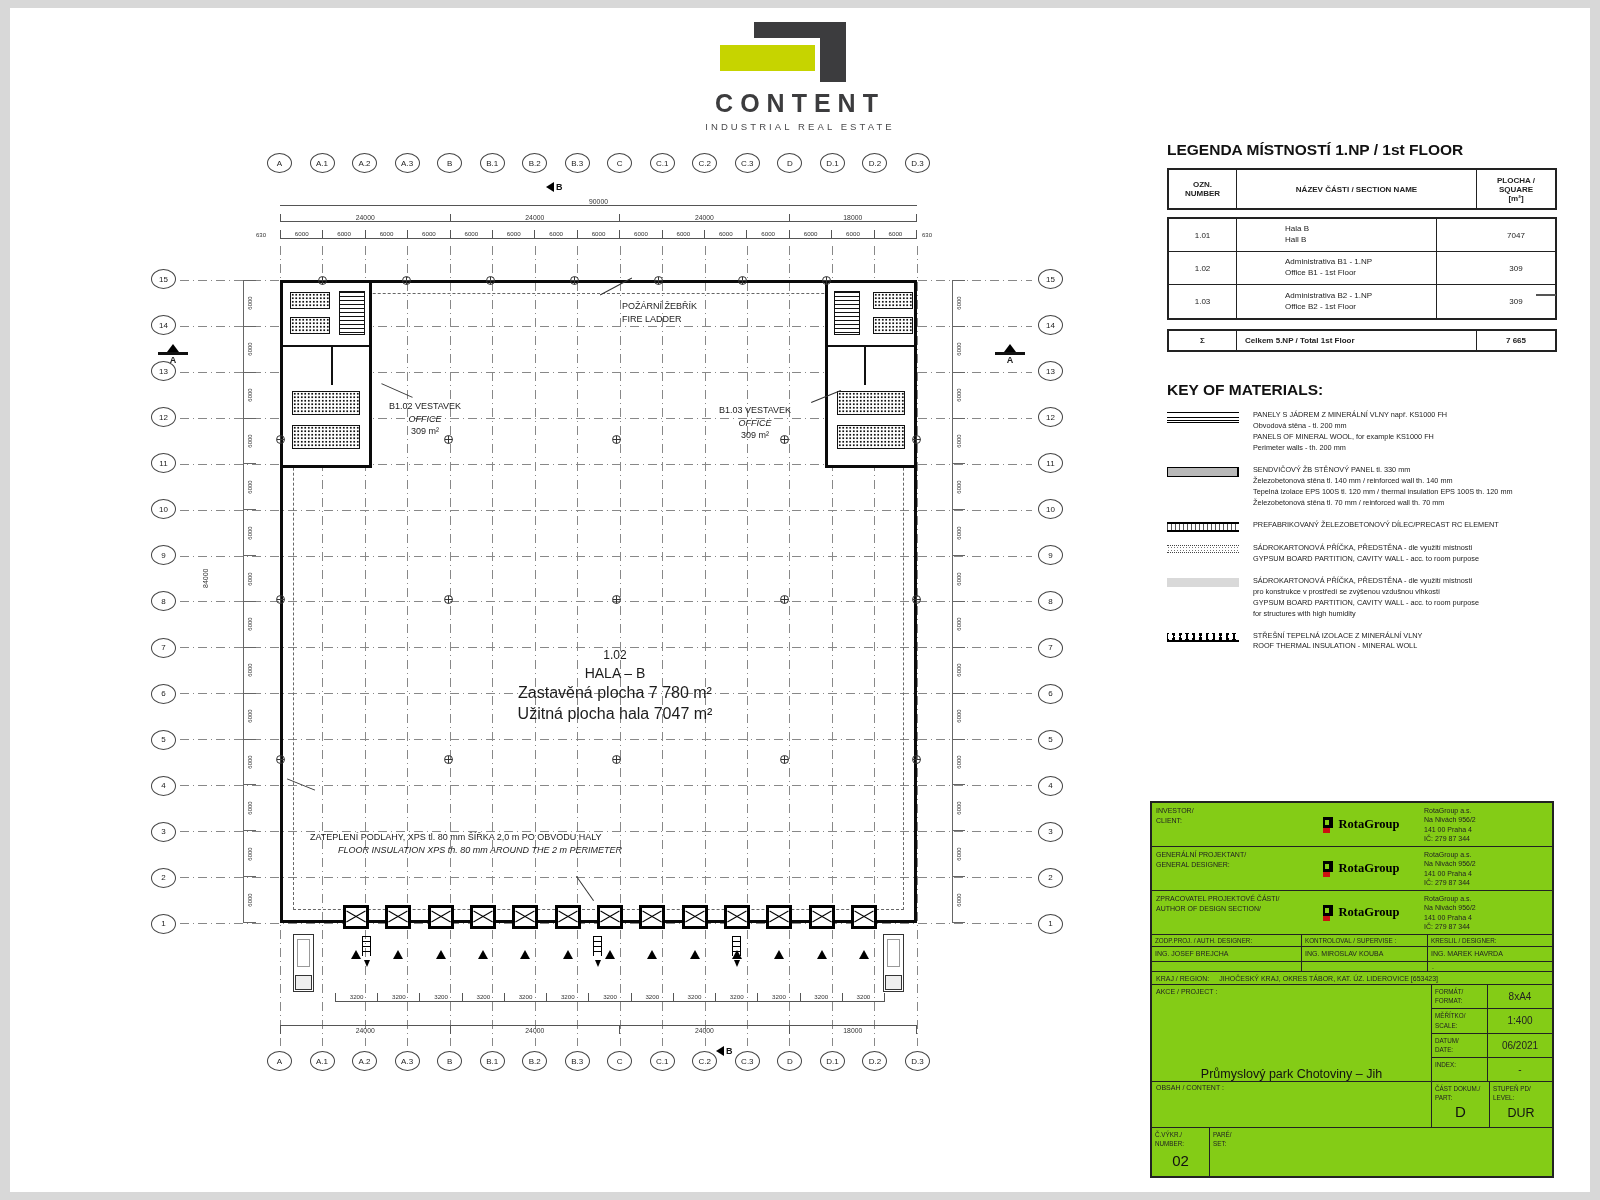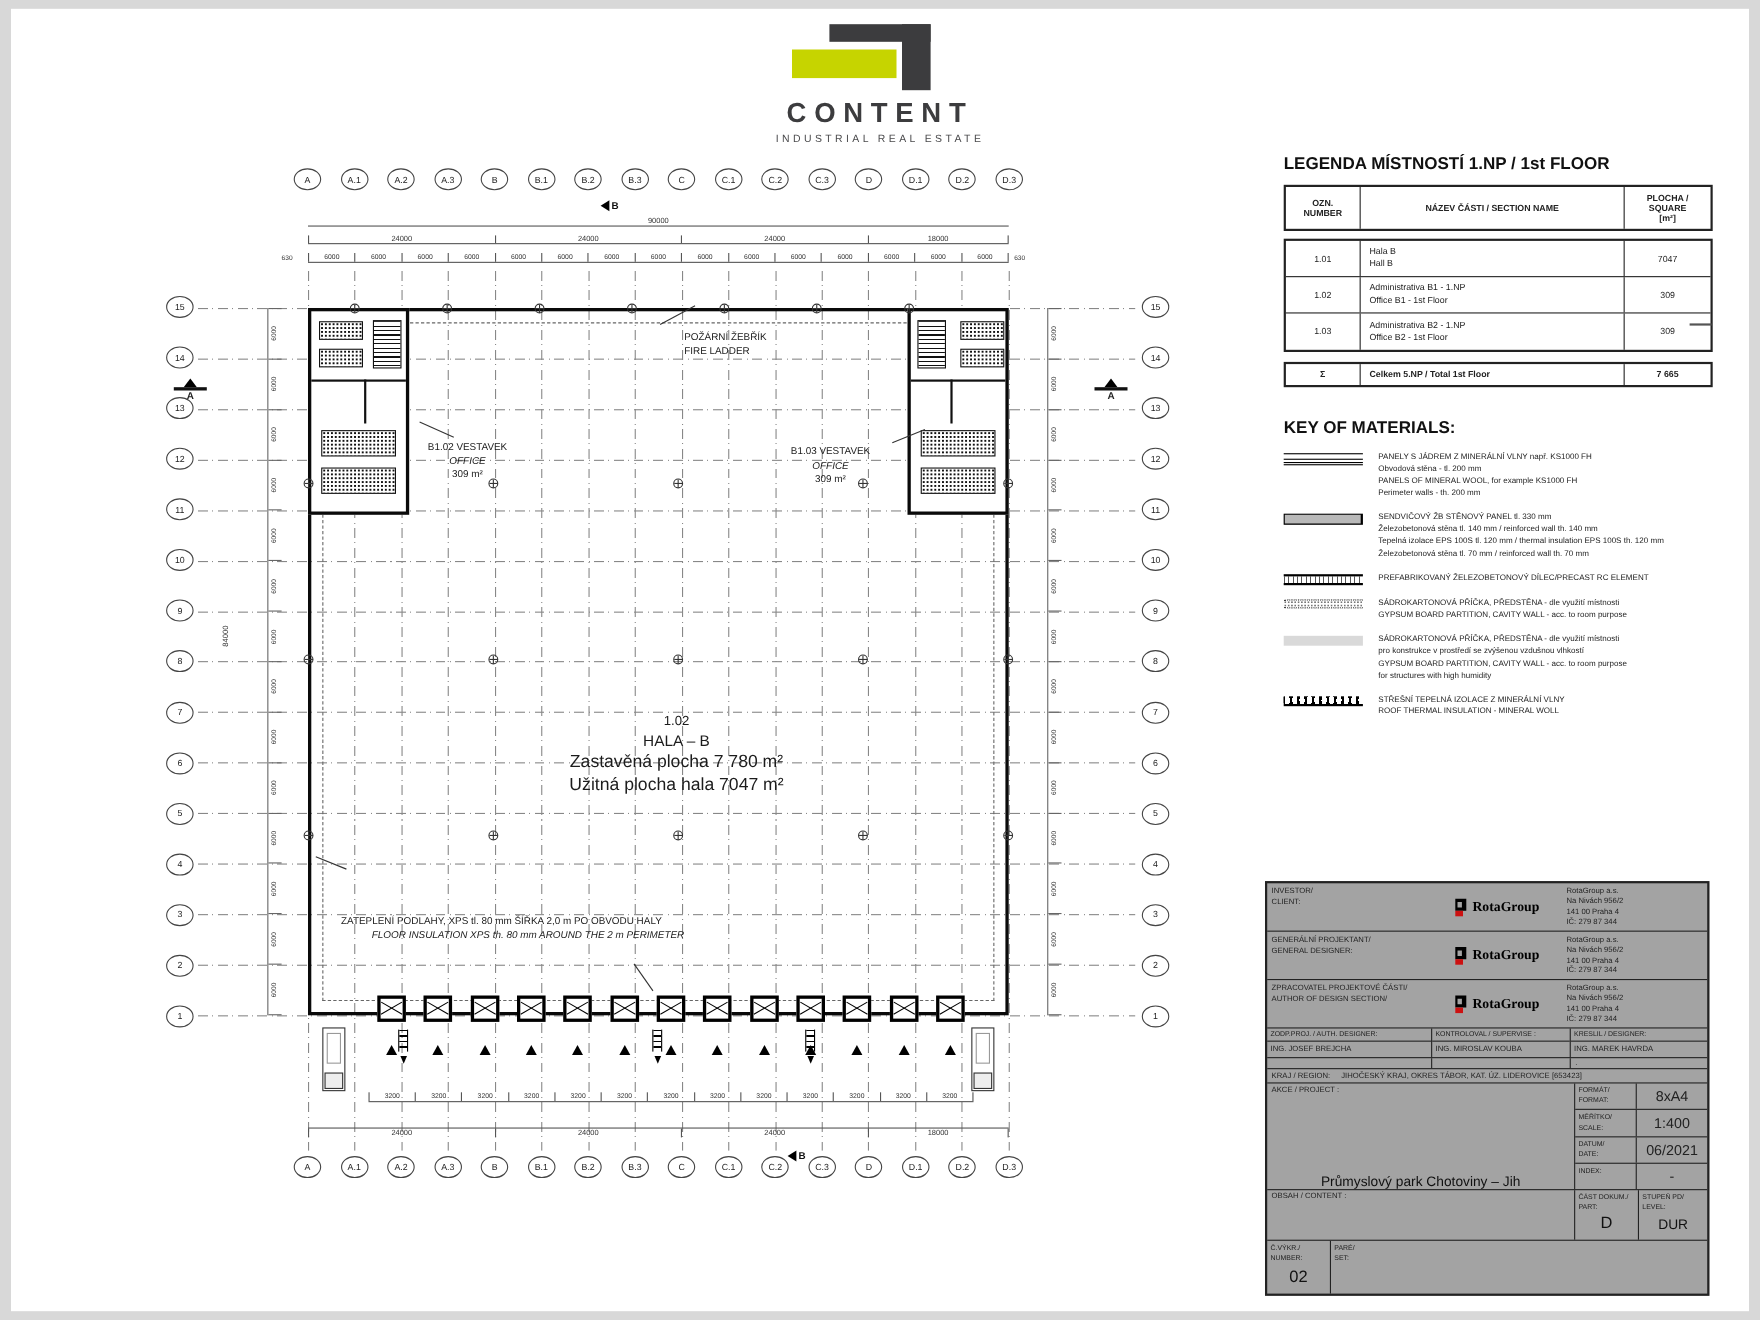--- a/index.html
+++ b/index.html
@@ -15,21 +15,21 @@
   .logo-accent { position:absolute; left:0; top:23px; width:95px; height:26px; }
   .logo-title { text-align:center; font-size:25px; font-weight:bold; letter-spacing:7px; color:#3c3c3e; margin-top:5px; }
   .logo-sub { text-align:center; font-size:9.5px; letter-spacing:3.1px; color:#4a4a4c; margin-top:3px; }
 
   
   .legend { position:absolute; left:1157px; top:133px; width:390px; }
   .legend-title { font-size:15.5px; font-weight:bold; color:#111; margin-bottom:9px; }
   .lt-head, .lt-row, .lt-total { display:flex; }
   .lt-head { border:2px solid #222; min-height:42px; font-weight:bold; }
   .lt-body { border:2px solid #222; margin-top:7px; }
-  .lt-row { border-bottom:1px solid #222; min-height:33px; }
+  .lt-row { border-bottom:1px solid #222; min-height:33px;gap:40px; }
   .lt-row:last-child { border-bottom:none; }
   .lt-total { border:2px solid #222; margin-top:9px; min-height:23px; font-weight:bold; }
   .c1 { width:68px; border-right:1px solid #222; display:flex; flex-direction:column; align-items:center; justify-content:center; font-size:8px; text-align:center; }
   .c2 { flex:1; border-right:1px solid #222; display:flex; flex-direction:column; justify-content:center; padding:3px 8px; font-size:8px; }
   .c3 { width:78px; display:flex; flex-direction:column; align-items:center; justify-content:center; font-size:8px; text-align:center; }
   .lt-head .c1,.lt-head .c2,.lt-head .c3 { align-items:center; text-align:center; }
   .lt-row .c2 div { line-height:1.35; }
 
   
   .materials { position:absolute; left:1157px; top:372px; width:402px; }
@@ -43,21 +43,21 @@
   .sym-precast { height:10px; border-top:2px solid #000; border-bottom:2px solid #000;
     background:repeating-linear-gradient(90deg, #555 0 1px, transparent 1px 4px); }
   .sym-gypsum { height:8px; border-top:1px dotted #444; border-bottom:1px dotted #444;
     background:radial-gradient(#777 0.7px, transparent 0.9px); background-size:3px 3px; }
   .sym-gray { height:9px; background:#d9d9d9; }
   .sym-zigzag { height:9px; border-bottom:2.2px solid #000;
     background:repeating-linear-gradient(104deg, #000 0 1.6px, transparent 1.6px 6.5px),
                repeating-linear-gradient(76deg, #000 0 1.6px, transparent 1.6px 6.5px); }
 
   
-  .tblock { position:absolute; left:1140px; top:793px; width:404px; border:2px solid #222; font-size:7px; background:#a3a3a3; }
+  .tblock { position:absolute; left:1140px; top:793px; width:404px; border:2px solid #222; font-size:7px; background:#84cc16; }
   .tb-party { display:flex; border-bottom:1px solid #222; height:44px; }
   .tb-party-label { width:150px; padding:3px 4px; line-height:1.4; }
   .tb-party-logo { width:118px; display:flex; align-items:center; justify-content:center; }
   .tb-party-addr { flex:1; padding:3px 4px; line-height:1.35; }
   .rg { display:flex; align-items:center; }
   .rg-icon { width:13px; height:16px; position:relative; margin-right:3px; }
   .rg-icon::before { content:""; position:absolute; left:0; top:0; right:3px; bottom:5px; border:3px solid #000; border-right-width:4px; border-left-width:2px; }
   .rg-icon::after { content:""; position:absolute; left:0; bottom:0; width:7px; height:5px; background:#cc1111; }
   .rg-text { font-family:"Liberation Serif", serif; font-weight:bold; font-size:12.5px; color:#000; }
   .tb-people { display:flex; border-bottom:1px solid #222; }
@@ -71,21 +71,21 @@
   .tb-region { display:flex; border-bottom:1px solid #222; padding:2px 4px; height:13px; align-items:center; }
   .tb-region .val { margin-left:10px; }
   .tb-project { display:flex; border-bottom:1px solid #222; height:97px; }
   .tb-proj-left { flex:1; border-right:1px solid #222; position:relative; }
   .tb-proj-label { position:absolute; left:4px; top:3px; }
   .tb-proj-name { position:absolute; left:0; right:0; top:58px; text-align:center; font-size:12.5px; color:#111;margin-top:24px; }
   .tb-proj-right { width:120px; display:flex; flex-direction:column; }
   .tb-meta-row { flex:1; display:flex; border-bottom:1px solid #222; }
   .tb-meta-row:last-child { border-bottom:none; }
   .tb-meta-label { width:56px; border-right:1px solid #222; padding:2px 3px; font-size:6.3px; line-height:1.5; }
-  .tb-meta-value { flex:1; display:flex; align-items:center; justify-content:center; font-size:13px; }
+  .tb-meta-value { flex:1; display:flex; align-items:center; justify-content:center; font-size:10px; }
   .tb-content { display:flex; border-bottom:1px solid #222; height:46px; }
   .tb-content-left { flex:1; border-right:1px solid #222; padding:2px 4px; }
   .tb-big-lines { font-size:10.3px; margin-top:3px; line-height:1.4; color:#111; }
   .tb-sq { width:58px; border-right:1px solid #222; padding:2px 3px; position:relative; font-size:6.3px; line-height:1.5; }
   .tb-sq:last-child { border-right:none; }
   .tb-sq-val { position:absolute; left:0; right:0; bottom:4px; text-align:center; font-size:15px; color:#111; }
   .tb-sq-val.mid { font-size:12.5px; }
   .tb-drawing { display:flex; height:48px; }
   .tb-sq2 { width:62px; }
 

